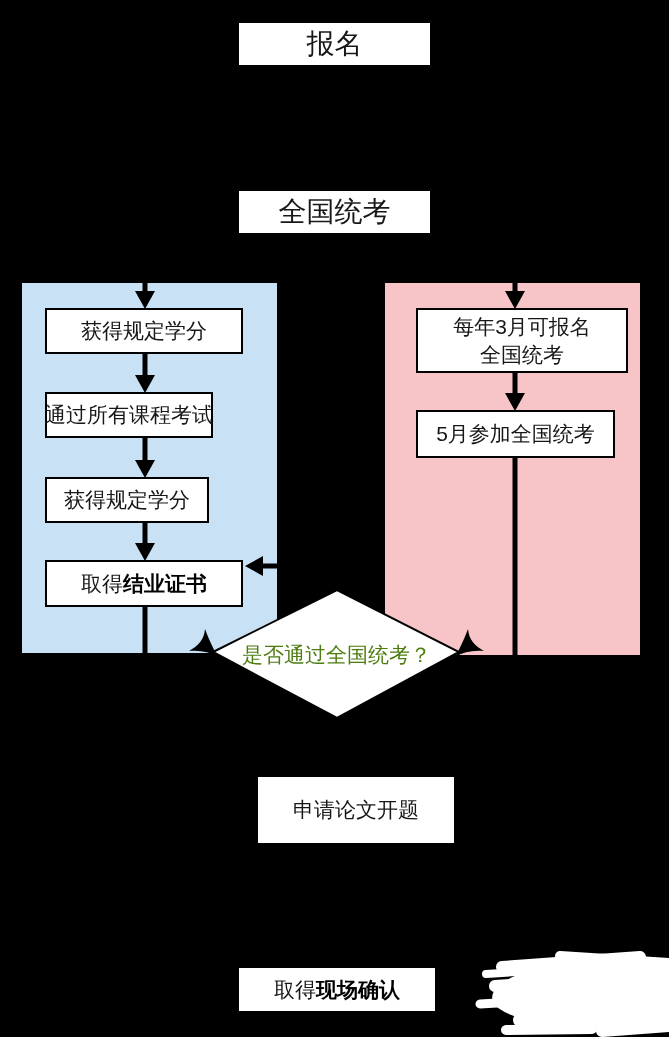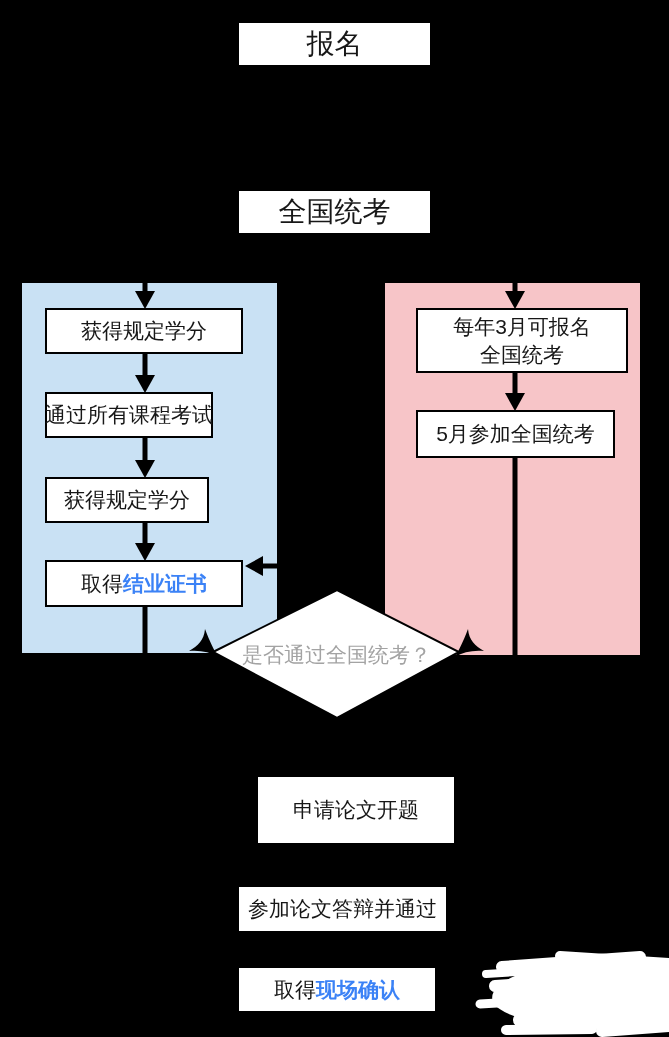--- a/index.html
+++ b/index.html
@@ -23,27 +23,27 @@
     display:flex;
     flex-direction:column;
     align-items:center;
     justify-content:center;
     text-align:center;
     font-size:21px;
     line-height:1.32;
     white-space:nowrap;
   }
   .box.top{font-size:28px;}
-  .hl{color:#3b82f6;font-weight:bold;}
+  .hl{color:#000000;font-weight:bold;}
   .diamond-label{
     position:absolute;
     left:216px;top:641px;width:241px;
     text-align:center;
     font-size:21px;
-    color:#a3a3a3;
+    color:#4d7c0f;
   }
 </style>
 </head>
 <body>
 
 <div class="stage">
 
   <div class="panel panel-left"></div>
   <div class="panel panel-right"></div>
 
@@ -120,20 +120,17 @@
   </div>
   <div class="box" style="left:416px;top:410px;width:199px;height:48px">
     <span>5月参加全国统考</span>
   </div>
 
   <div class="diamond-label">是否通过全国统考？</div>
 
   <div class="box" style="left:256px;top:775px;width:200px;height:70px">
     <span>申请论文开题</span>
   </div>
-  <div class="box" style="left:237px;top:885px;width:211px;height:48px">
-    <span>参加论文答辩并通过</span>
-  </div>
   <div class="box" style="left:237px;top:966px;width:200px;height:47px">
     <span><span>取得</span><span class="hl">现场确认</span></span>
   </div>
 
 </div>
 
 </body></html>

